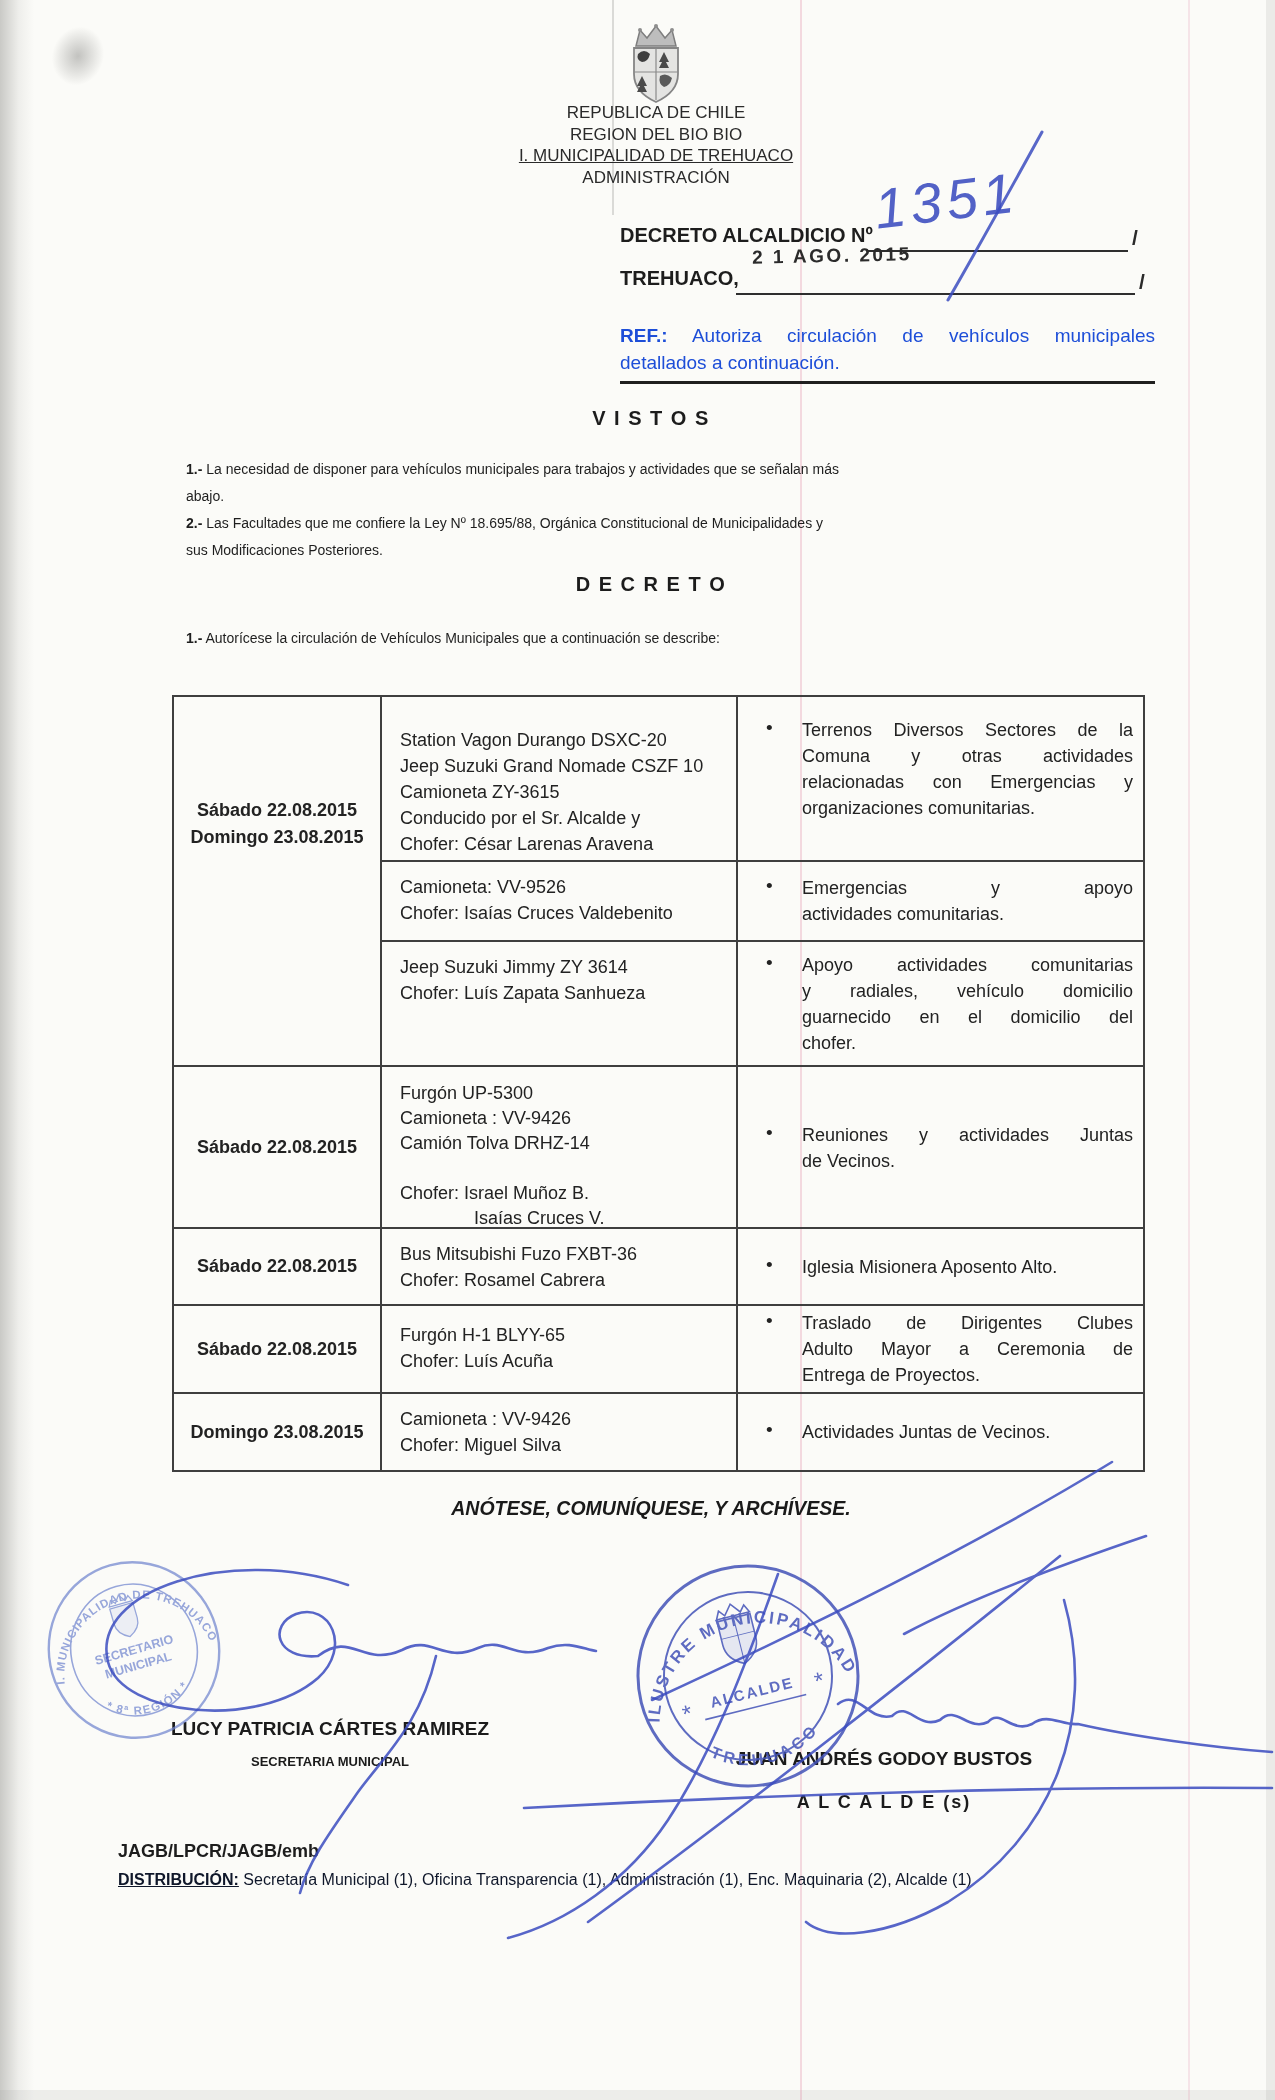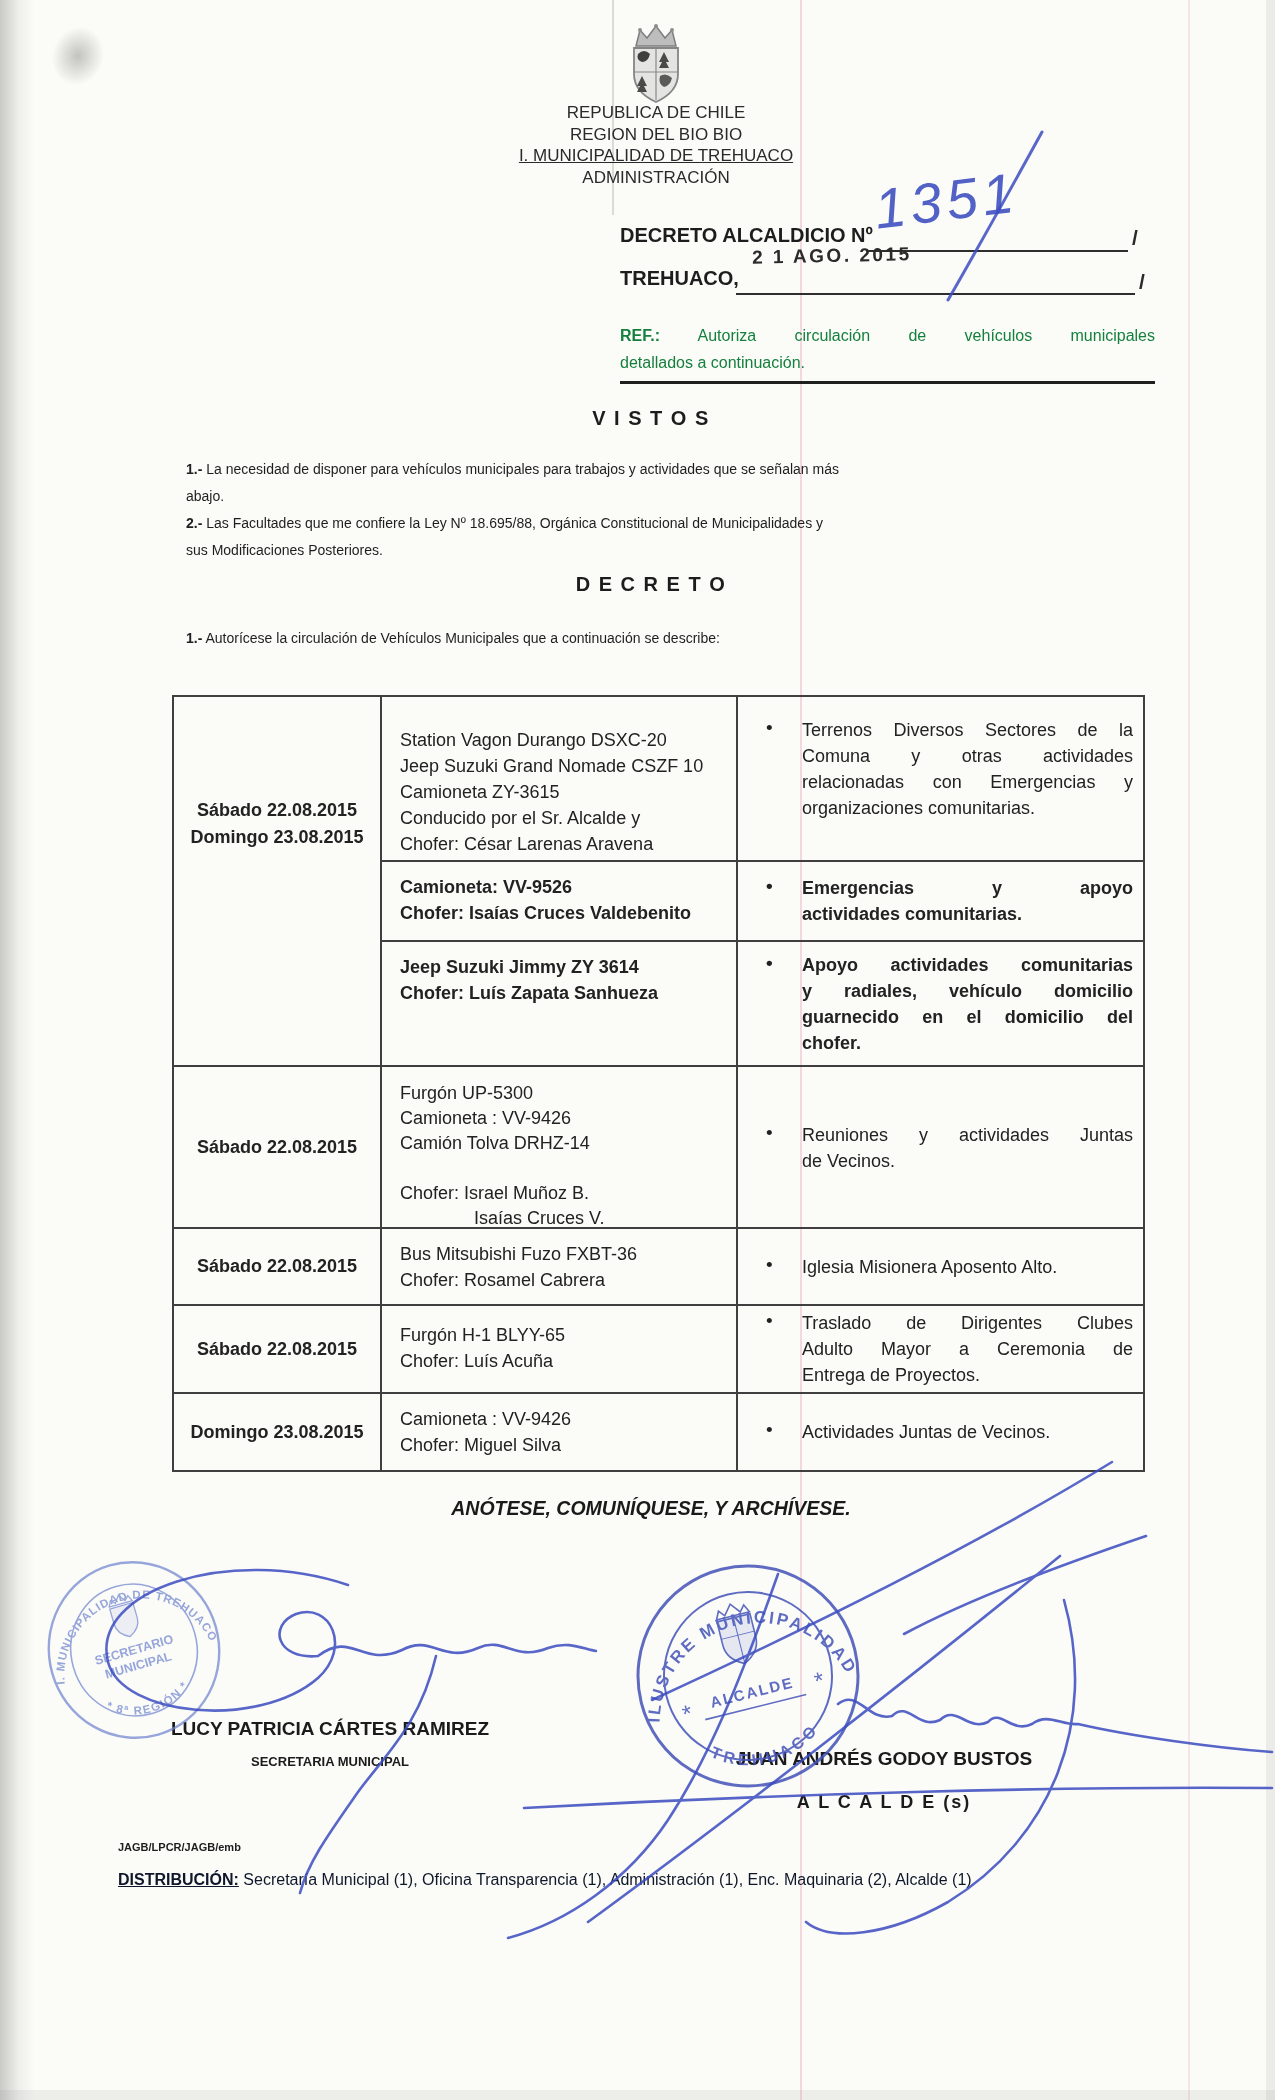--- a/index.html
+++ b/index.html
@@ -28,61 +28,61 @@
   .u1{left:868px;top:250px;width:260px;}
   .u2{left:736px;top:293px;width:399px;}
   .pslash{font-size:21px;font-weight:bold;color:#2a2a2a;}
   .ps1{left:1132px;top:226px;}
   .ps2{left:1139px;top:270px;}
   .place{left:620px;top:267px;font-size:20px;font-weight:bold;color:#1d1d1d;}
   .datestamp{left:752px;top:245px;font-size:19px;font-weight:bold;letter-spacing:2.5px;color:#2b2b2b;transform:rotate(-1.2deg);}
   .handnum{left:874px;top:168px;font-size:56px;font-style:italic;letter-spacing:5px;color:#3b4cc0;
     transform:rotate(-7deg);opacity:.88;}
 
-  .refblock{left:620px;top:323px;width:535px;font-size:16px;line-height:26.5px;color:#15803d;}
+  .refblock{left:620px;top:323px;width:535px;font-size:19px;line-height:26.5px;color:#1d4ed8;}
   .jline{text-align:justify;text-align-last:justify;}
   .refrule{left:620px;top:381px;width:535px;height:0;border-bottom:3.5px solid #1f1f1f;}
 
   .heading{left:120px;width:1062px;text-align:center;font-size:20px;font-weight:bold;letter-spacing:1.5px;color:#1c1c1c;}
   .h-vistos{top:407px;}
   .h-decreto{top:573px;}
   .par{left:186px;font-size:14px;line-height:27px;color:#1e1e1e;}
   .p1{top:456px;} .p2{top:510px;} .p3{top:625px;}
   .closing{left:120px;top:1497px;width:1062px;text-align:center;font-size:19.5px;font-weight:bold;color:#1a1a1a;font-style:italic;}
 
   
   .dtable{left:172px;top:695px;width:973px;border:2.5px solid #3f3f3f;box-sizing:border-box;font-size:18px;color:#222;}
   .tg{display:flex;box-sizing:border-box;}
   .tg + .tg{border-top:2px solid #3f3f3f;}
   .tdate{width:208px;border-right:2px solid #3f3f3f;box-sizing:border-box;display:flex;flex-direction:column;
     align-items:center;justify-content:center;font-weight:bold;line-height:27px;text-align:center;}
   .tdate.g1{justify-content:flex-start;padding-top:100px;}
   .tsub{flex:1;display:flex;flex-direction:column;}
   .trow{display:flex;box-sizing:border-box;}
-  .trow + .trow{border-top:2px solid #3f3f3f;font-weight:bold;}
+  .trow + .trow{border-top:2px solid #3f3f3f;}
   .tveh{width:356px;border-right:2px solid #3f3f3f;box-sizing:border-box;padding:12px 8px 0 18px;line-height:26px;}
   .tveh > div{min-height:26px;white-space:nowrap;}
   .tveh.pt30{padding-top:30px;}
   .tveh.pt16{padding-top:16px;}
   .tveh.lh25{padding-top:14px;line-height:25px;}
   .tveh.lh25 > div{min-height:25px;}
   .tveh .indent{padding-left:74px;}
   .tpur{flex:1;display:flex;align-items:center;padding-left:24px;box-sizing:border-box;}
   .tpur.top{align-items:flex-start;padding-top:20px;}
   .prow{display:flex;}
   .bullet{width:36px;text-align:left;padding-left:4px;font-size:19px;}
   .plines{width:331px;line-height:26px;padding-right:2px;}
 
   .signame{text-align:center;font-weight:bold;color:#1b1b1b;}
   .lucy-name{left:150px;top:1718px;width:360px;font-size:19px;}
   .lucy-title{left:150px;top:1754px;width:360px;font-size:13px;}
   .juan-name{left:668px;top:1748px;width:432px;font-size:19px;}
   .juan-title{left:668px;top:1792px;width:432px;font-size:18px;letter-spacing:2px;}
 
-  .initials{left:118px;top:1841px;font-size:11px;font-weight:bold;color:#1d1d1d;}
+  .initials{left:118px;top:1841px;font-size:18px;font-weight:bold;color:#1d1d1d;}
   .distrib{left:118px;top:1871px;font-size:16px;color:#0f172a;}
   .distrib .dl{font-weight:bold;text-decoration:underline;}
 
   .ink{position:absolute;left:0;top:0;width:1275px;height:2100px;pointer-events:none;z-index:6;}
   .crest{position:absolute;left:608px;top:24px;z-index:2;}
 </style>
 </head>
 <body>
 
 <div class="page">

